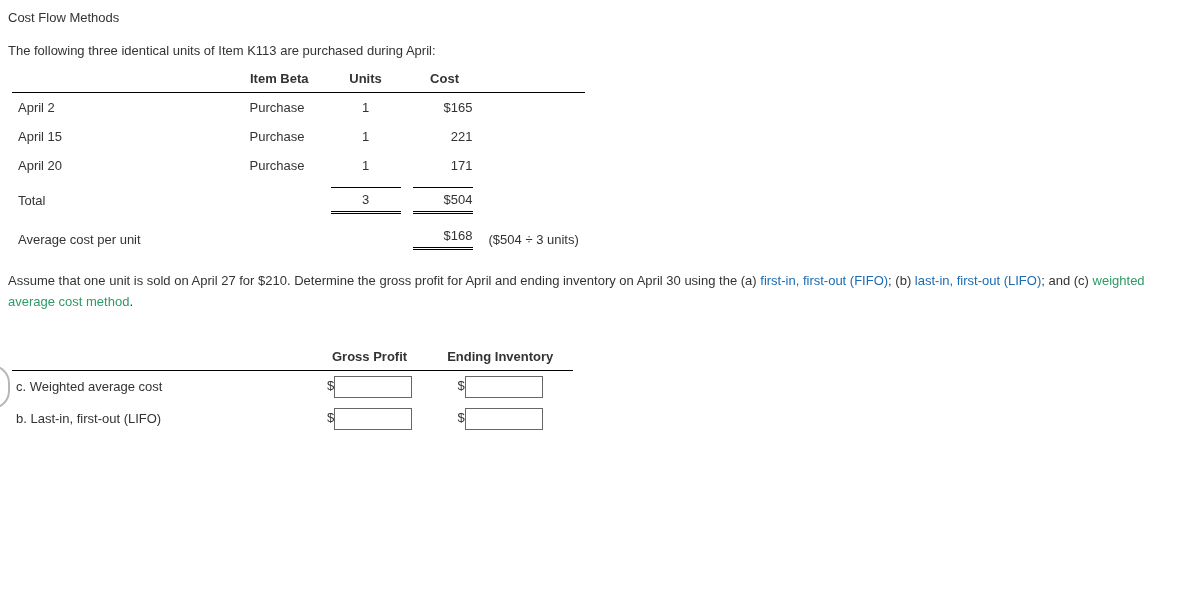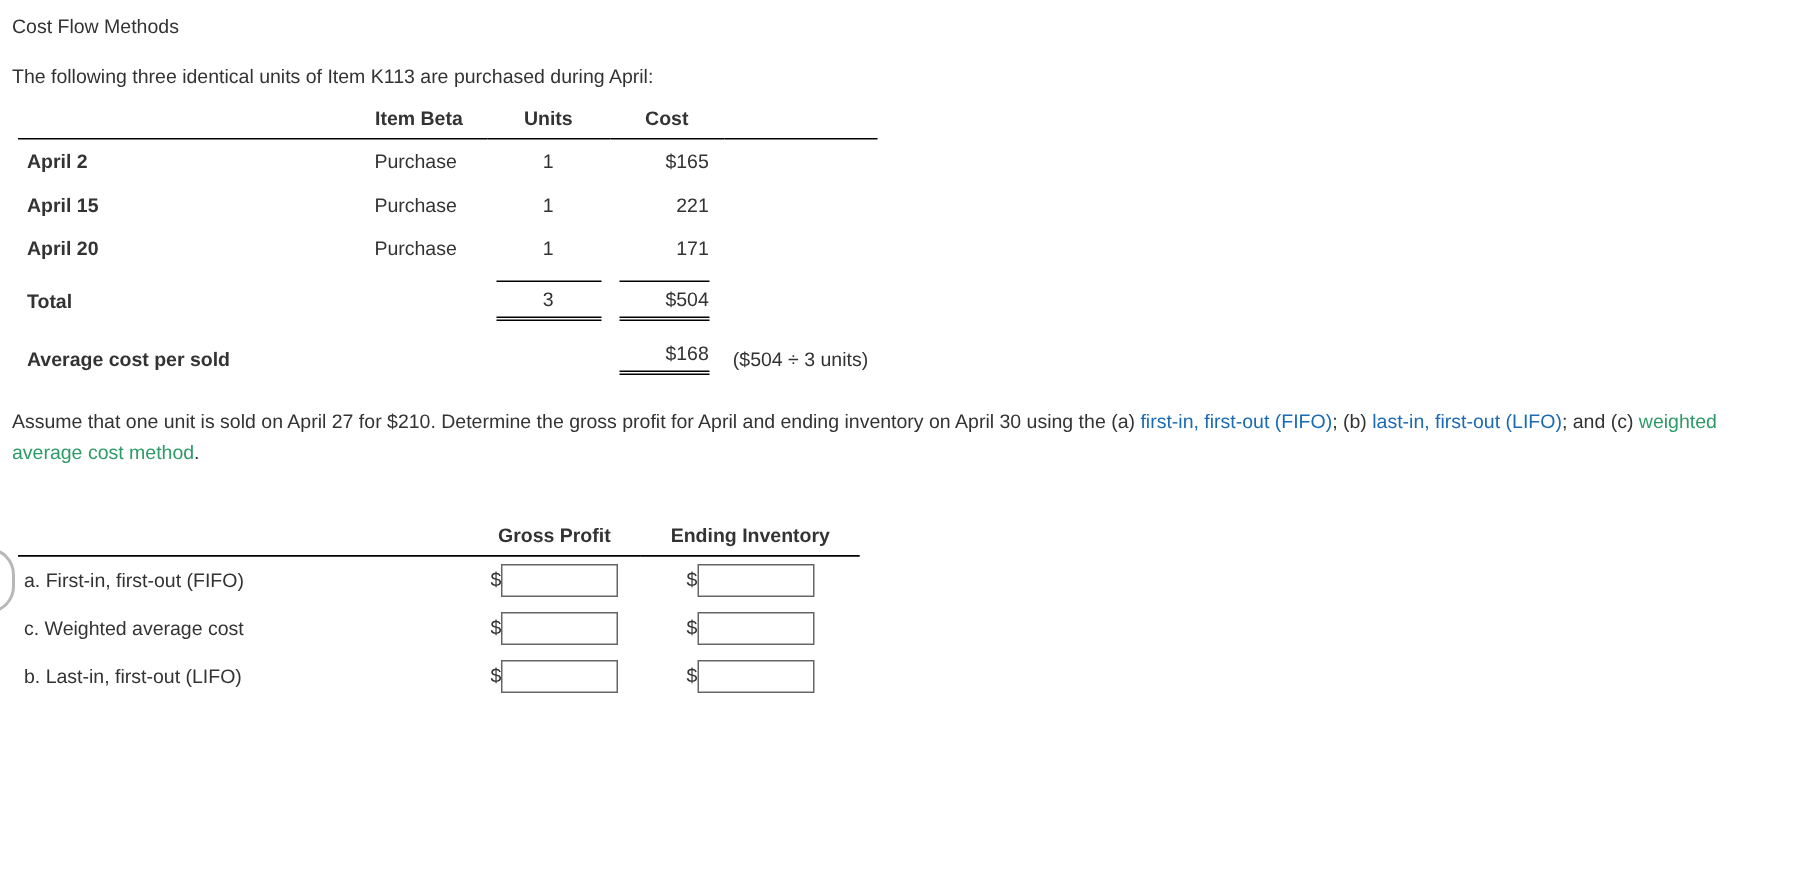--- a/index.html
+++ b/index.html
@@ -33,21 +33,20 @@
     }
     table.purchase th.desc-col {
       text-align: center;
     }
     table.purchase td {
       padding: 7px 6px;
     }
     table.purchase td.date {
       text-align: left;
       padding-left: 6px;
-      font-weight: bold;
     }
     table.purchase td.desc {
       text-align: right;
       padding-right: 20px;
     }
     table.purchase td.units {
       text-align: center;
       width: 70px;
     }
     table.purchase td.cost {
@@ -160,21 +159,21 @@
           <div class="underline-single" style="padding-top:4px;">3</div>
           <div class="underline-double" style="margin-top:4px;"></div>
         </td>
       <td class="cost">
           <div class="underline-single" style="padding-top:4px;">$504</div>
           <div class="underline-double" style="margin-top:4px;"></div>
         </td>
       <td></td>
     </tr>
     <tr>
-      <td class="date" colspan="2">Average cost per sold</td>
+      <td class="date" colspan="2">Average cost per unit</td>
       <td></td>
       <td class="cost">
           <div>$168</div>
           <div class="underline-double" style="margin-top:4px;"></div>
         </td>
       <td class="calc-note">($504 ÷ 3 units)</td>
     </tr>
   </tbody>
 </table>
 
@@ -187,25 +186,20 @@
 <table class="answer">
   <thead>
     <tr>
       <th class="method-col"></th>
       <th>Gross Profit</th>
       <th>Ending Inventory</th>
     </tr>
   </thead>
   <tbody>
     <tr>
-      <td class="method">a. First-in, first-out (FIFO)</td>
-      <td class="inputcell"><span>$</span><input type="text" style=""></td>
-      <td class="inputcell"><span>$</span><input type="text" style=""></td>
-    </tr>
-    <tr>
       <td class="method">c. Weighted average cost</td>
       <td class="inputcell"><span>$</span><input type="text" style=""></td>
       <td class="inputcell"><span>$</span><input type="text" style=""></td>
     </tr>
     <tr>
       <td class="method">b. Last-in, first-out (LIFO)</td>
       <td class="inputcell"><span>$</span><input type="text" style=""></td>
       <td class="inputcell"><span>$</span><input type="text" style=""></td>
     </tr>
   </tbody>

